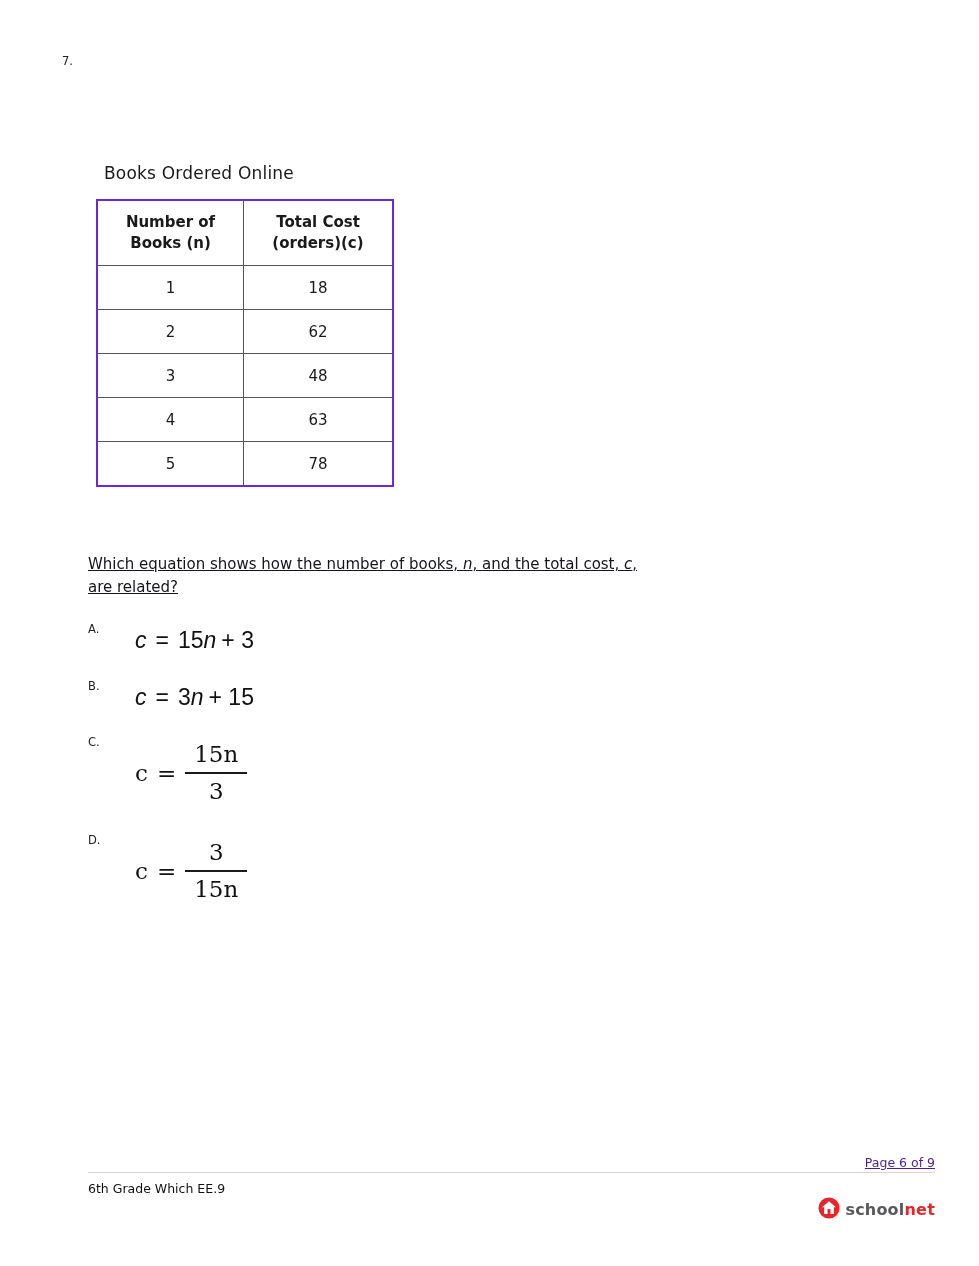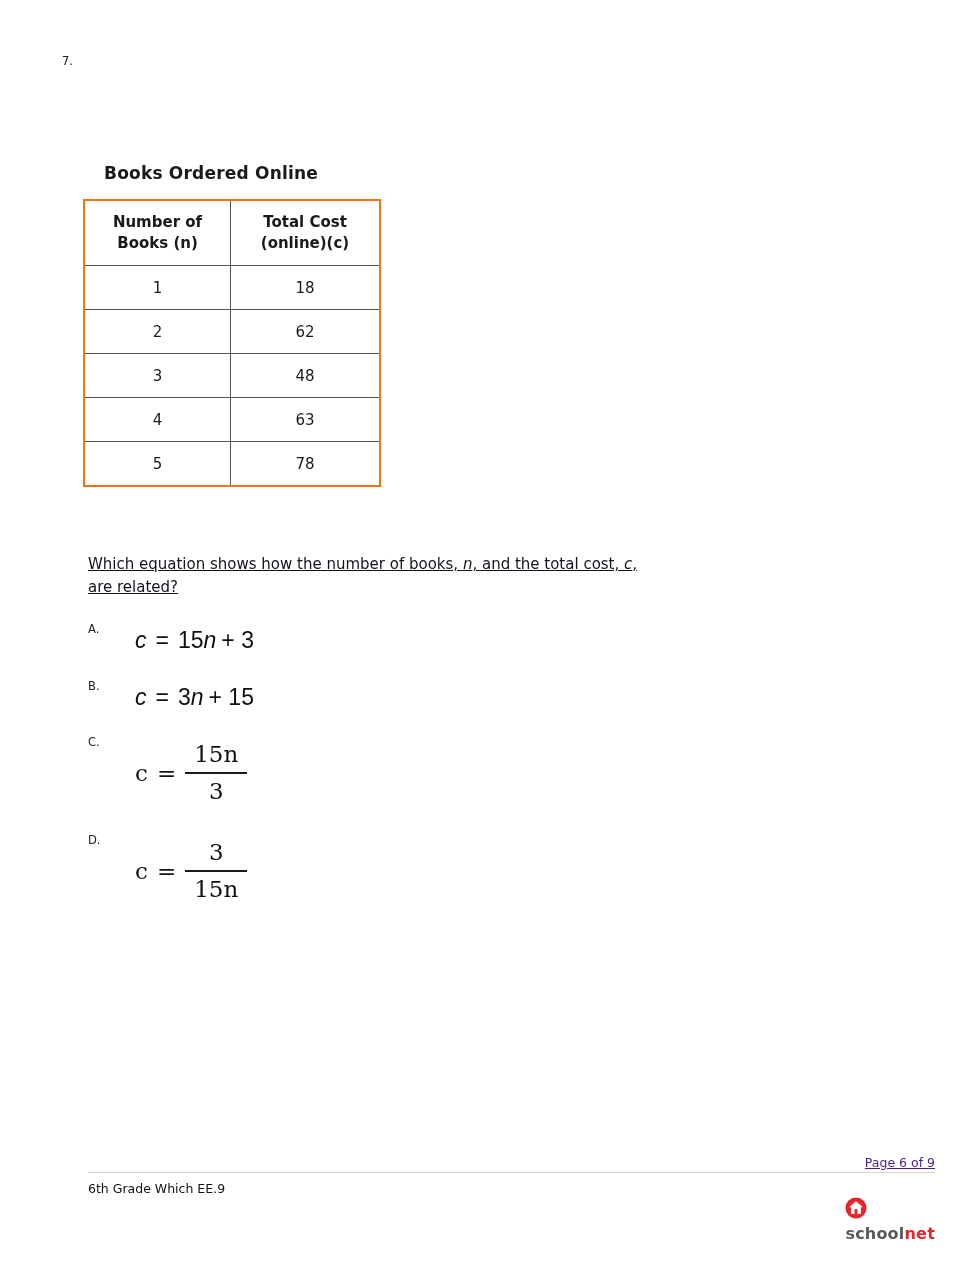--- a/index.html
+++ b/index.html
@@ -18,27 +18,27 @@
     font-size:11.5px; color:#222;
   }
   .q-text {
     position:absolute; left:88px; top:50px; width:780px;
     font-size:15px; line-height:23px; color:#14141e;
   }
 
   
   .table-title {
     position:absolute; left:104px; top:163px;
-    font-size:17px; font-weight:bold; color:#1a1a1a;
+    font-size:17px; font-weight:normal; color:#1a1a1a;
     letter-spacing:0.2px;
   }
   .cost-table {
-    position:absolute; left:83px; top:199px;
+    position:absolute; left:96px; top:199px;
     border-collapse:collapse;
-    border:2px solid #f97316;
+    border:2px solid #6d28d9;
   }
   .cost-table th, .cost-table td {
     border:1px solid #555555;
     text-align:center; vertical-align:middle;
     font-size:15px; color:#1a1a1a;
   }
   .cost-table th {
     width:143px; height:62px;
     font-weight:bold; line-height:21px;
   }
@@ -84,21 +84,21 @@
   .footer-course {
     position:absolute; left:88px; top:1181px;
     font-size:12.5px; color:#111;
   }
   .footer-page {
     position:absolute; right:44px; top:1155px;
     font-size:12.5px; color:#4c1d95;text-decoration:underline;
   }
   .brand {
     position:absolute; right:44px; top:1197px;
-    display:flex; align-items:flex-start; gap:5px;flex-direction:column;
+    display:flex; align-items:flex-end; gap:5px;
   }
   .brand-text {
     font-size:16px; font-weight:bold; letter-spacing:0.2px;
   }
   .brand-school { color:#58595b; }
   .brand-net { color:#e8262a; }
 </style>
 </head>
 <body>
 
@@ -109,21 +109,21 @@
   <div class="table-title">Books Ordered Online</div>
   <table class="cost-table">
     <tbody>
         <tr>
       <th>
         <span style="display:block">Number of</span>
         <span style="display:block">Books (n)</span>
       </th>
       <th class="col-cost">
         <span style="display:block">Total Cost</span>
-        <span style="display:block">(online)(c)</span>
+        <span style="display:block">(orders)(c)</span>
       </th>
     </tr>
     <tr>
       <td>1</td>
       <td>18</td>
     </tr>
     <tr>
       <td>2</td>
       <td>62</td>
     </tr>

